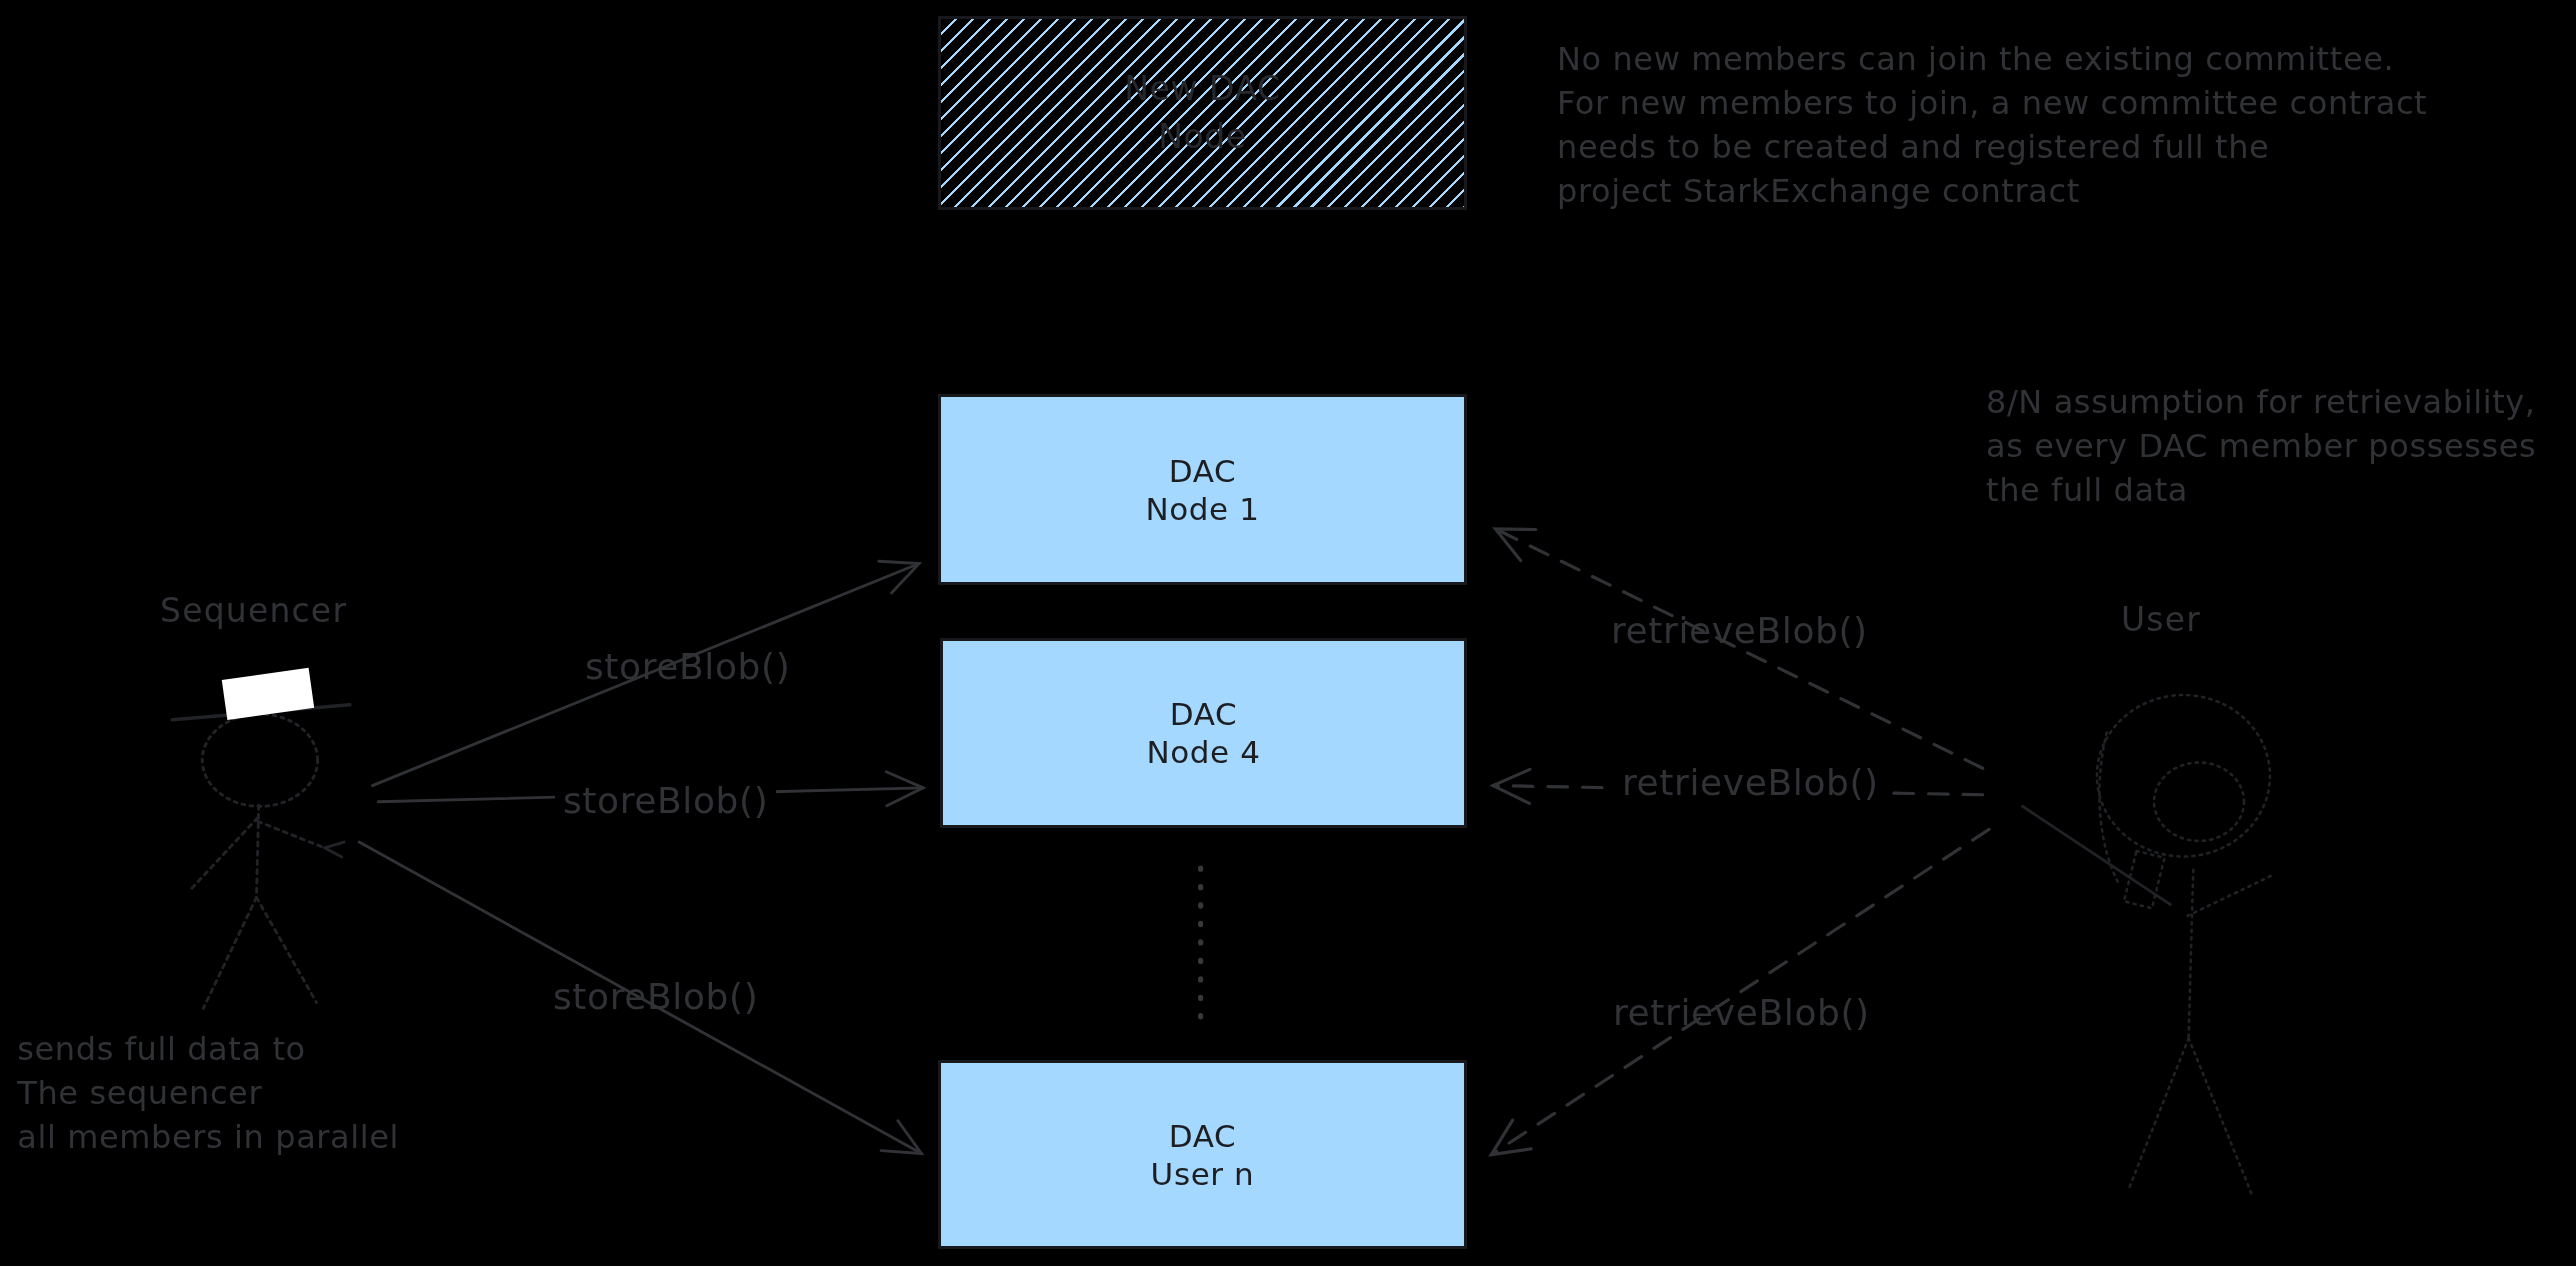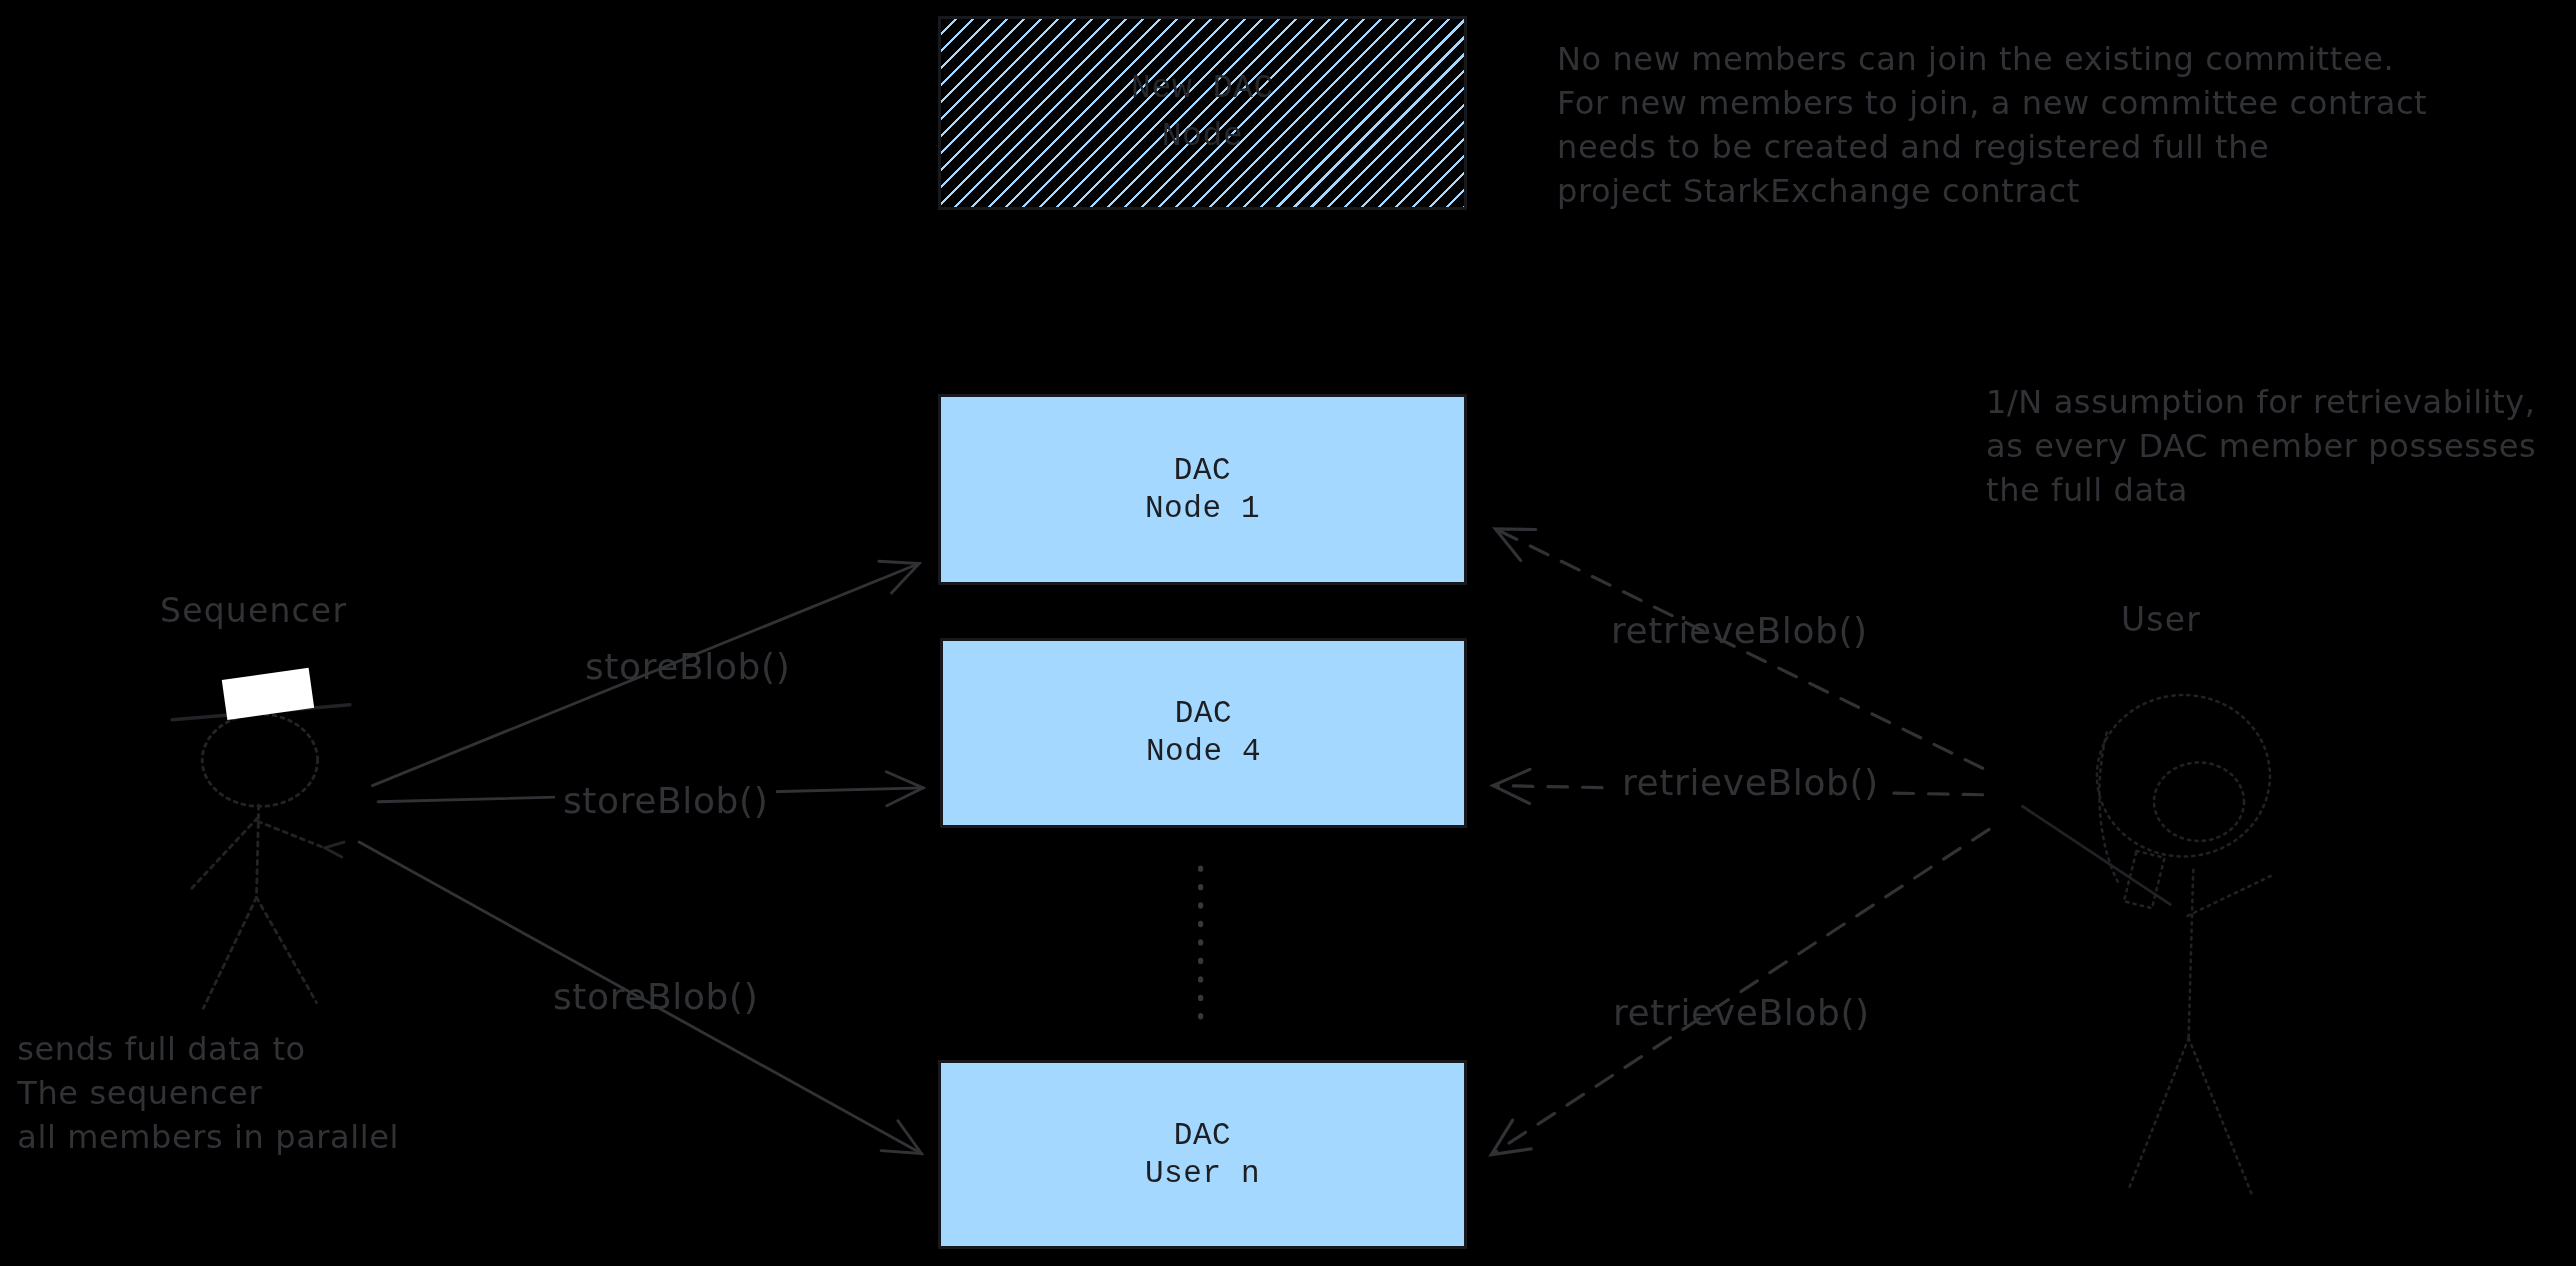--- a/index.html
+++ b/index.html
@@ -7,21 +7,20 @@
     position:relative;width:2576px;height:1266px;overflow:hidden;
     background:#000;font-family:"DejaVu Sans",sans-serif;
   }
   .layer{position:absolute;left:0;top:0;width:2576px;height:1266px;}
   .box{
     position:absolute;box-sizing:border-box;
     border:3.5px solid #17191d;background:#a5d8ff;
     display:flex;flex-direction:column;align-items:center;justify-content:center;
     color:#1c1e22;font-size:31px;line-height:38px;text-align:right;
     letter-spacing:0.6px;
-    font-family:Liberation Mono, monospace;
   }
   .box.hatched{
     background:
       repeating-linear-gradient(135deg,
         rgba(0,0,0,0) 0px, rgba(0,0,0,0) 9.8px,
         #a5d8ff 9.8px, #a5d8ff 12px);
     color:#26282c;font-size:33px;line-height:48px;
   }
   .para{position:absolute;color:#303236;font-size:32px;line-height:44px;white-space:nowrap;letter-spacing:0.6px;}
   .tag{position:absolute;color:#303236;font-size:33px;white-space:nowrap;letter-spacing:1.2px;}
@@ -124,21 +123,21 @@
   <div class="bloblabel" style="left:1613px;top:992px;">retrieveBlob()</div>
 
   <div class="para" style="left:1557px;top:37px;">
     <div>No new members can join the existing committee.</div>
     <div>For new members to join, a new committee contract</div>
     <div>needs to be created and registered full the</div>
     <div>project StarkExchange contract</div>
   </div>
 
   <div class="para" style="left:1986px;top:380px;">
-    <div>1/N assumption for retrievability,</div>
+    <div>8/N assumption for retrievability,</div>
     <div>as every DAC member possesses</div>
     <div>the full data</div>
   </div>
 
   <div class="para" style="left:17.3px;top:1027px;">
     <div>sends full data to</div>
     <div>The sequencer</div>
     <div>all members in parallel</div>
   </div>
 

